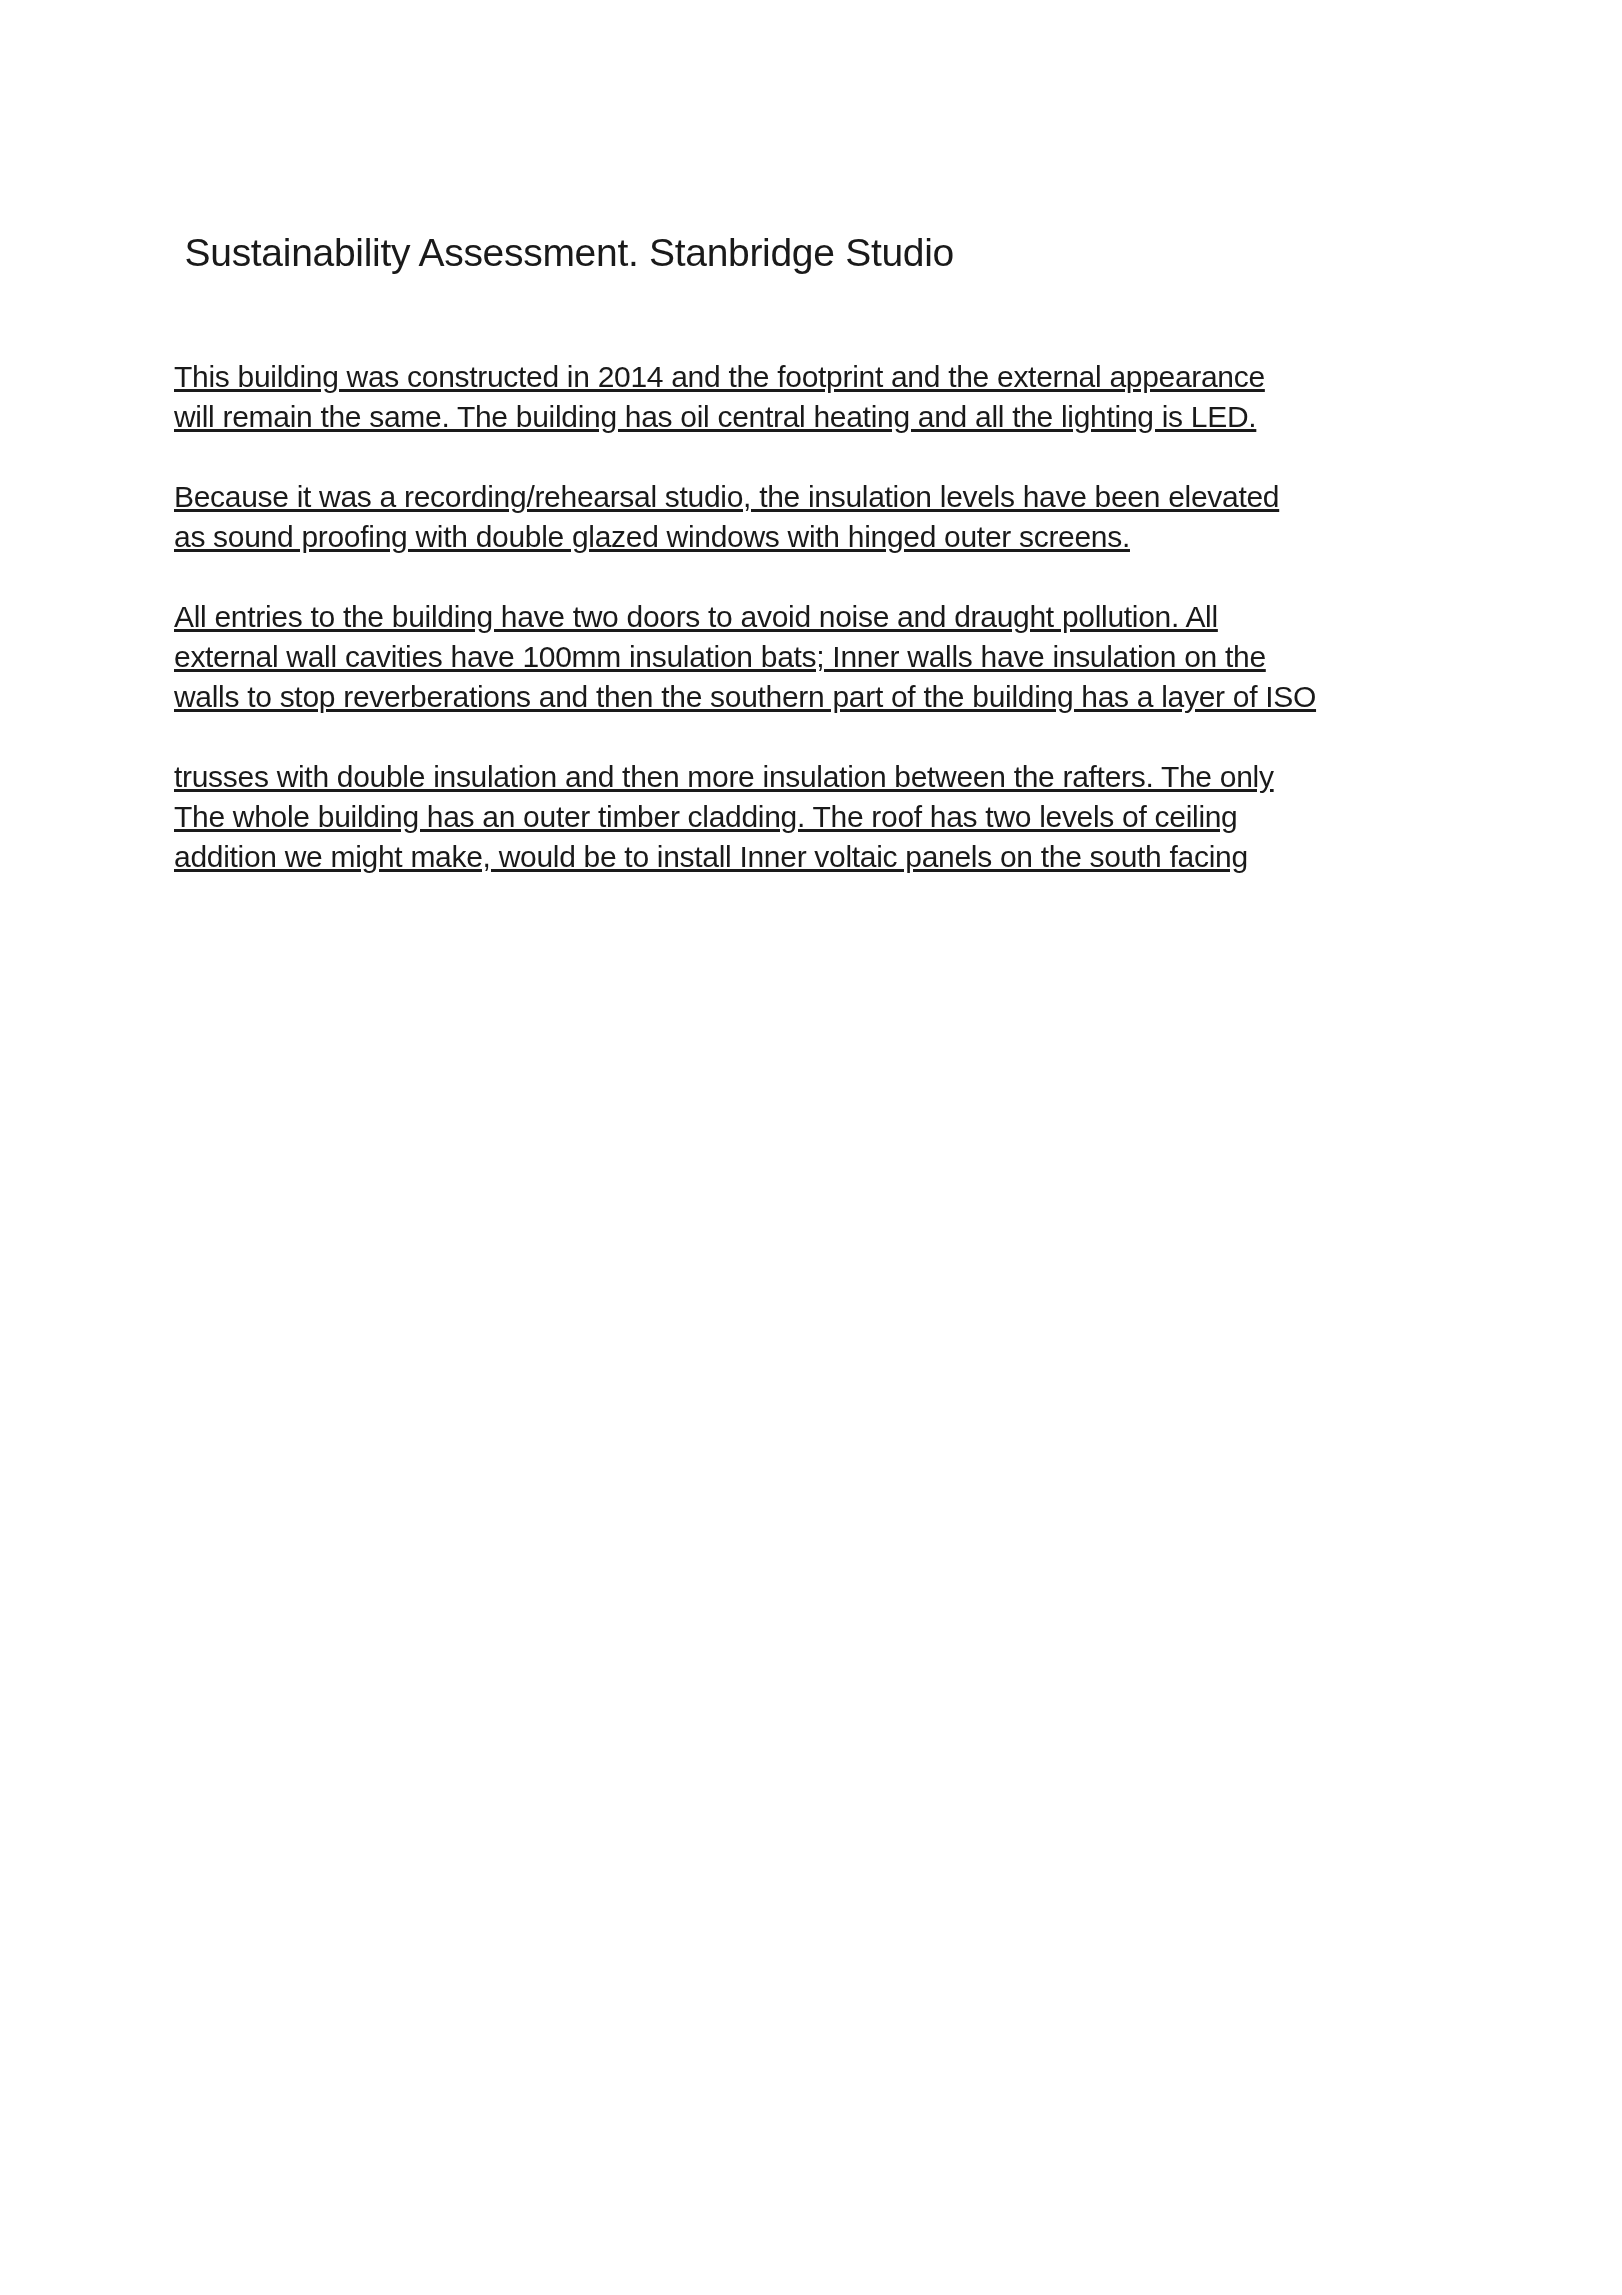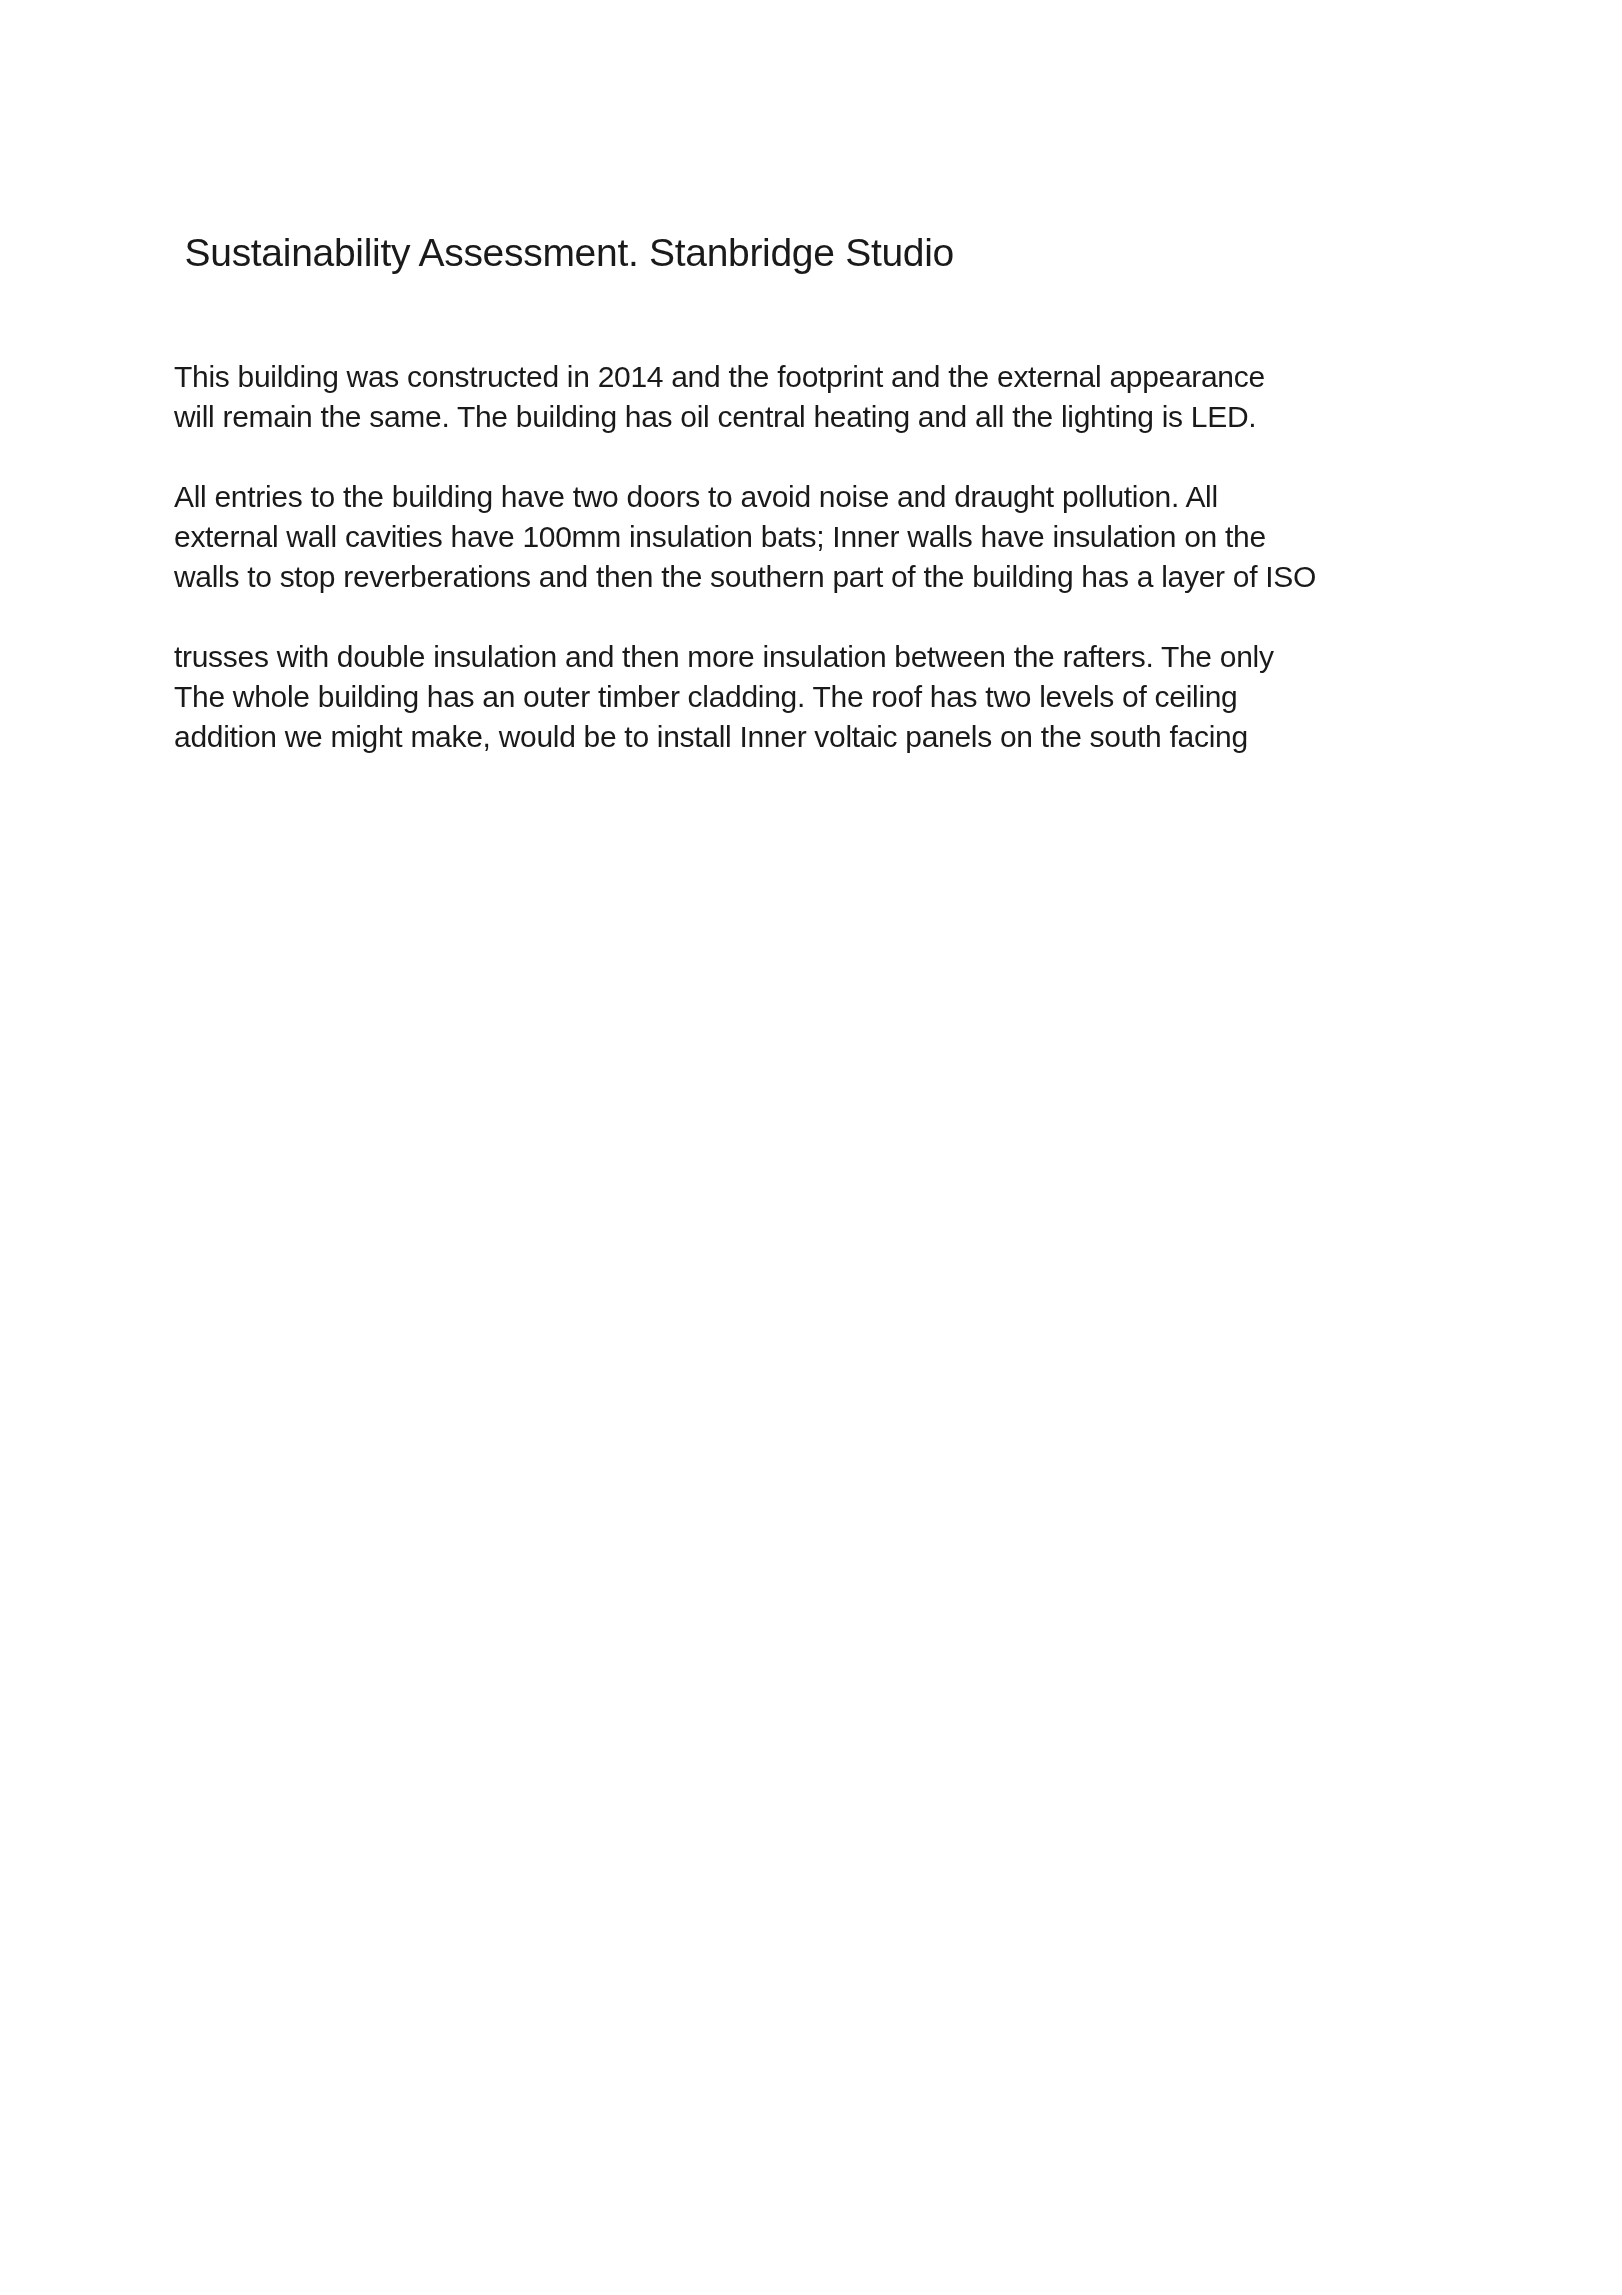--- a/index.html
+++ b/index.html
@@ -29,20 +29,21 @@
   .doc-title {
     font-size: 39px;
     line-height: 40px;
     letter-spacing: -0.3px;
     white-space: pre;
     margin: 0 0 84px 0;
     color: #1a1a1a;
   }
   .para {
     margin: 16px 0 40px 0;
+    text-decoration: underline;
   }
   .line {
     font-size: 30px;
     line-height: 40px;
     letter-spacing: -0.3px;
     white-space: pre;
     color: #1a1a1a;
   }
 </style>
 </head>
@@ -51,20 +52,24 @@
 <div class="page">
   <div class="content">
 
     <div class="doc-title"> Sustainability Assessment. Stanbridge Studio</div>
 
     <div class="para">
       <div class="line">This building was constructed in 2014 and the footprint and the external appearance</div>
       <div class="line">will remain the same. The building has oil central heating and all the lighting is LED.</div>
     </div>
 
+    <div class="para">
+      <div class="line">Because it was a recording/rehearsal studio, the insulation levels have been elevated</div>
+      <div class="line">as sound proofing with double glazed windows with hinged outer screens.</div>
+    </div>
 
     <div class="para">
       <div class="line">All entries to the building have two doors to avoid noise and draught pollution. All</div>
       <div class="line">external wall cavities have 100mm insulation bats; Inner walls have insulation on the</div>
       <div class="line">walls to stop reverberations and then the southern part of the building has a layer of ISO</div>
     </div>
 
     <div class="para">
       <div class="line">trusses with double insulation and then more insulation between the rafters. The only</div>
       <div class="line">The whole building has an outer timber cladding. The roof has two levels of ceiling</div>

